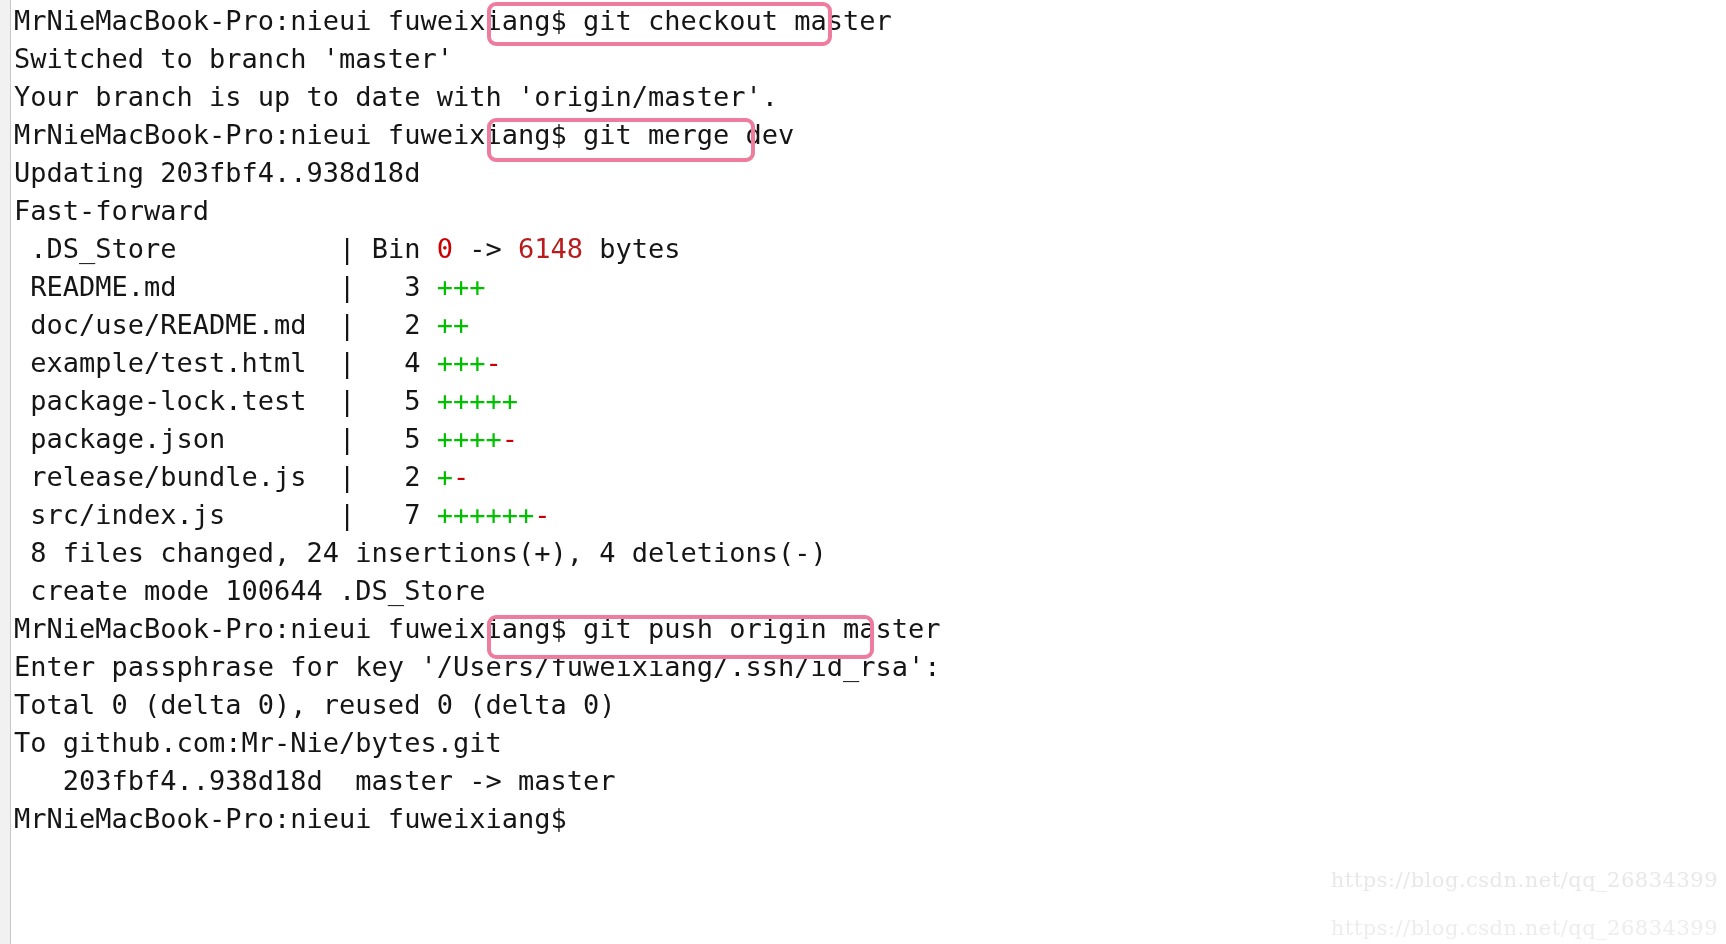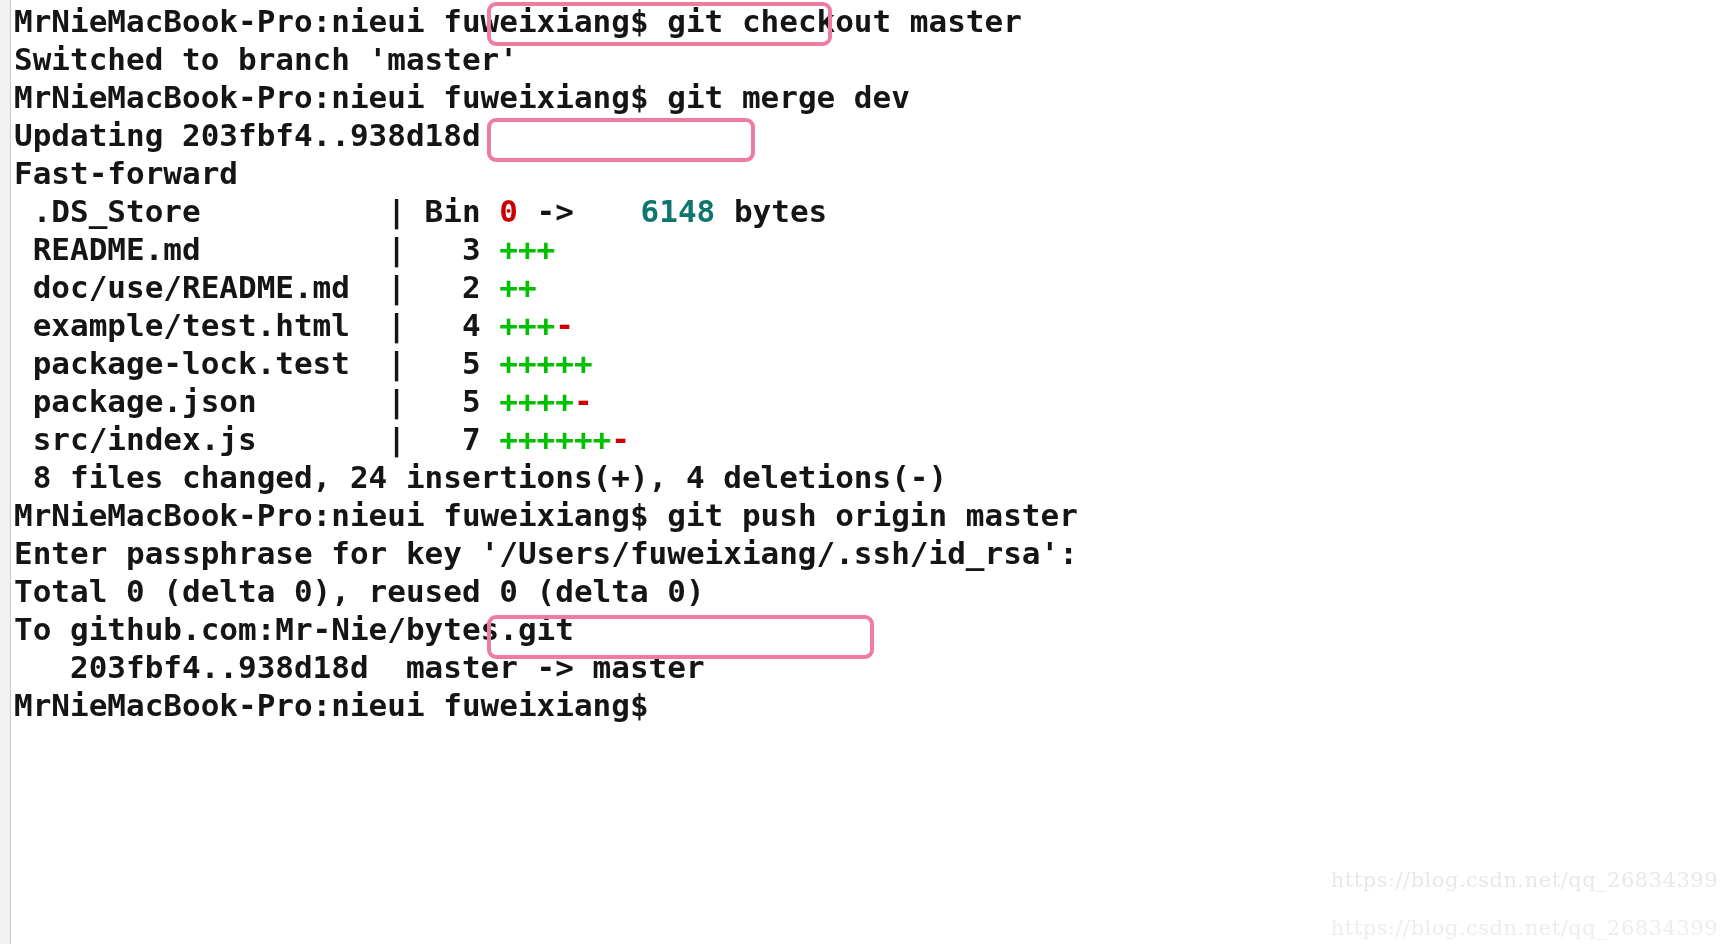--- a/index.html
+++ b/index.html
@@ -39,33 +39,32 @@
     left: 14px;
     top: 0;
     right: 0;
     bottom: 0;
     padding-top: 2px;
   }
 
   .line {
     height: 38px;
     line-height: 38px;
-    font-size: 31px;
+    font-size: 27px;
     letter-spacing: 0px;
     color: #151515;
     white-space: pre;
     font-family: "DejaVu Sans Mono", "Liberation Mono", monospace;
-    font-weight: bold;
   }
 
   .seg { white-space: pre; }
   .plus  { color: #00c000; }
   .minus { color: #cc0000; }
   .num-red   { color: #cc0000; }
-  .num-green { color: #0f766e; margin-left: 48px; }
+  .num-green { color: #b91c1c; }
 
   
   .hl-box {
     position: absolute;
     border: 4px solid #ee7c9f;
     border-radius: 9px;
     background: transparent;
     pointer-events: none;
     box-sizing: border-box;
   }
@@ -93,44 +92,47 @@
 <div id="terminal">
 
   <div class="gutter"></div>
 
   <div class="screen">
 
     <div class="line"><span class="seg">MrNieMacBook-Pro:nieui fuweixiang$ </span><span class="seg">git checkout master</span></div>
 
     <div class="line"><span class="seg">Switched to branch 'master'</span></div>
 
+    <div class="line"><span class="seg">Your branch is up to date with 'origin/master'.</span></div>
 
     <div class="line"><span class="seg">MrNieMacBook-Pro:nieui fuweixiang$ </span><span class="seg">git merge dev</span></div>
 
     <div class="line"><span class="seg">Updating 203fbf4..938d18d</span></div>
 
     <div class="line"><span class="seg">Fast-forward</span></div>
 
     <div class="line"><span class="seg"> .DS_Store          </span><span class="seg">| </span><span class="seg">Bin </span><span class="seg num-red">0</span><span class="seg"> -&gt; </span><span class="seg num-green">6148</span><span class="seg"> bytes</span></div>
 
     <div class="line"><span class="seg"> README.md          </span><span class="seg">|   </span><span class="seg">3 </span><span class="seg plus">+++</span><span class="seg minus"></span></div>
 
     <div class="line"><span class="seg"> doc/use/README.md  </span><span class="seg">|   </span><span class="seg">2 </span><span class="seg plus">++</span><span class="seg minus"></span></div>
 
     <div class="line"><span class="seg"> example/test.html  </span><span class="seg">|   </span><span class="seg">4 </span><span class="seg plus">+++</span><span class="seg minus">-</span></div>
 
     <div class="line"><span class="seg"> package-lock.test  </span><span class="seg">|   </span><span class="seg">5 </span><span class="seg plus">+++++</span><span class="seg minus"></span></div>
 
     <div class="line"><span class="seg"> package.json       </span><span class="seg">|   </span><span class="seg">5 </span><span class="seg plus">++++</span><span class="seg minus">-</span></div>
 
+    <div class="line"><span class="seg"> release/bundle.js  </span><span class="seg">|   </span><span class="seg">2 </span><span class="seg plus">+</span><span class="seg minus">-</span></div>
 
     <div class="line"><span class="seg"> src/index.js       </span><span class="seg">|   </span><span class="seg">7 </span><span class="seg plus">++++++</span><span class="seg minus">-</span></div>
 
     <div class="line"><span class="seg"> 8 files changed, 24 insertions(+), 4 deletions(-)</span></div>
 
+    <div class="line"><span class="seg"> create mode 100644 .DS_Store</span></div>
 
     <div class="line"><span class="seg">MrNieMacBook-Pro:nieui fuweixiang$ </span><span class="seg">git push origin master</span></div>
 
 
     <div class="line"><span class="seg">Enter passphrase for key '/Users/fuweixiang/.ssh/id_rsa':</span></div>
 
     <div class="line"><span class="seg">Total 0 (delta 0), reused 0 (delta 0)</span></div>
 
     <div class="line"><span class="seg">To github.com:Mr-Nie/bytes.git</span></div>
 

